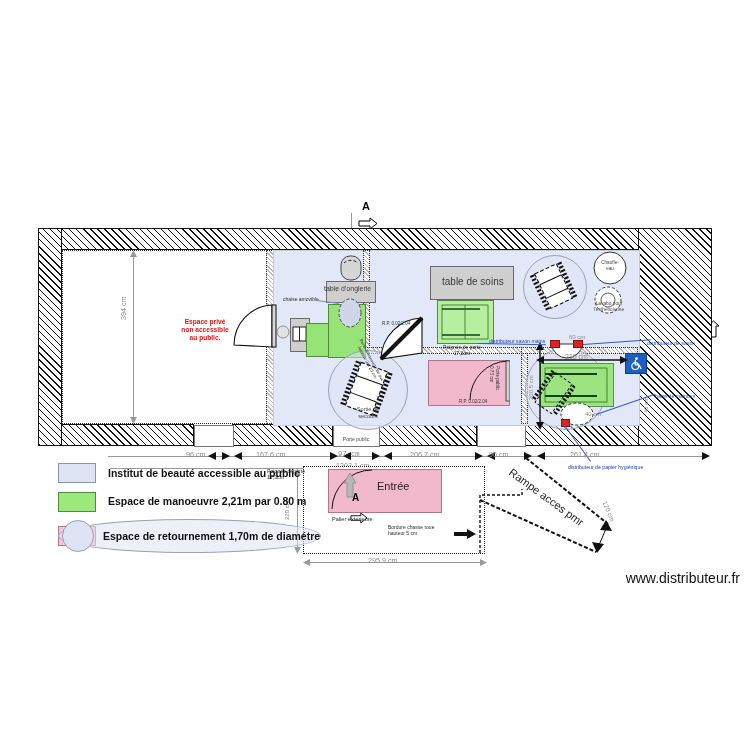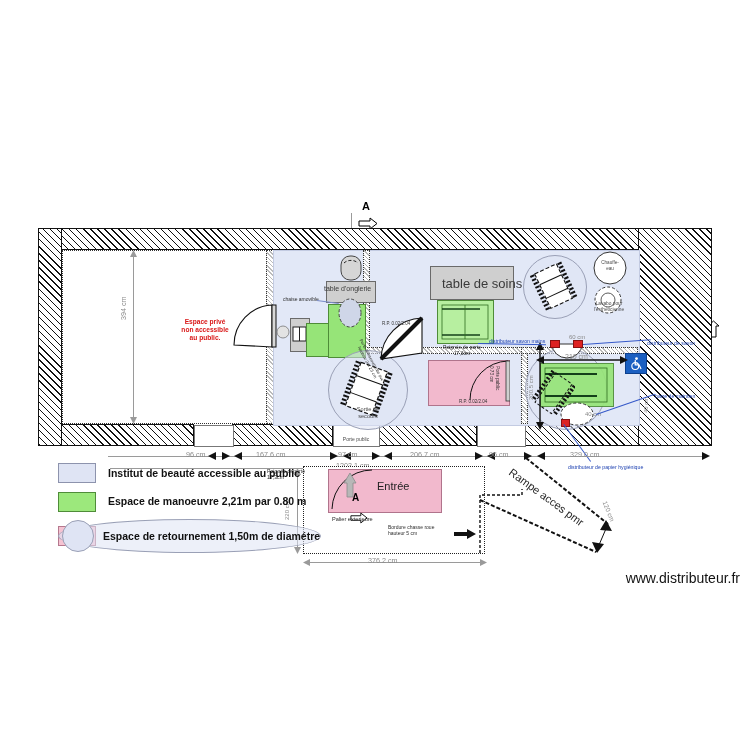--- a/index.html
+++ b/index.html
@@ -160,21 +160,21 @@
 
   <svg style="position:absolute;left:378px;top:313px;" width="50" height="50">
     <path d="M3 46 A42 42 0 0 1 44 5 L44 40 Z" fill="#fff" stroke="#111" stroke-width="1.1"></path>
     <line x1="3" y1="46" x2="44" y2="5" stroke="#111" stroke-width="4"></line>
   </svg>
   <div class="dim" style="left:382px;top:321px;font-size:4.5px;color:#333;">R.P. 0.02/2.04</div>
   <div class="dark-lbl" style="left:363px;top:338px;font-size:4.4px;transform:rotate(62deg);transform-origin:left top;text-align:center;">Porte télescoupante pvc
 hauteur 2m 23 cm</div>
 
   <div class="fill grey-box" style="left:430px;top:266px;width:82px;height:32px;"></div>
-  <div class="furn-lbl" style="left:442px;top:276px;font-size:13px;">table de soins</div>
+  <div class="furn-lbl" style="left:442px;top:276px;font-size:10px;">table de soins</div>
   <div class="fill green2" style="left:437px;top:300px;width:55px;height:42px;"></div>
   <svg style="position:absolute;left:440px;top:303px;" width="50" height="38">
     <rect x="2" y="2" width="46" height="34" fill="none" stroke="#2e6d1f" stroke-width=".8"></rect>
     <line x1="2" y1="6" x2="40" y2="6" stroke="#14401a" stroke-width="1.6"></line>
     <line x1="2" y1="32" x2="40" y2="32" stroke="#14401a" stroke-width="1.6"></line>
     <line x1="25" y1="2" x2="25" y2="36" stroke="#2e6d1f" stroke-width=".8"></line>
   </svg>
   <div class="blue-lbl" style="left:489px;top:338px;">distributeur savon mains</div>
   <div class="dark-lbl" style="left:443px;top:344px;font-size:5px;text-align:center;">Poignée de porte
 17,3cm</div>
@@ -280,24 +280,24 @@
       <path d="M284 8 L292 4 L292 12 Z"></path>
         <path d="M383 8 L375 4 L375 12 Z"></path>
       <path d="M387 8 L395 4 L395 12 Z"></path>
         <path d="M432 8 L424 4 L424 12 Z"></path>
       <path d="M437 8 L445 4 L445 12 Z"></path>
         <path d="M610 8 L602 4 L602 12 Z"></path>
     </g>
   </svg>
   <div class="dim" style="left:186px;top:450px;">96 cm</div>
   <div class="dim" style="left:256px;top:450px;">167.6 cm</div>
-  <div class="dim" style="left:338px;top:450px;">97 cm</div>
+  <div class="dim" style="left:338px;top:450px;font-family:Liberation Mono, monospace;">97 cm</div>
   <div class="dim" style="left:410px;top:450px;">206.7 cm</div>
   <div class="dim" style="left:489px;top:450px;">96 cm</div>
-  <div class="dim" style="left:570px;top:450px;">329.0 cm</div>
+  <div class="dim" style="left:570px;top:450px;">261.4 cm</div>
 
   <div class="dimline h" style="left:110px;top:468px;width:310px;"></div>
   <div class="dim" style="left:336px;top:461px;">1203.1 cm</div>
 
   <div class="dotwall" style="left:303px;top:466px;width:182px;height:88px;border:1px dotted #222;background:#fff;"></div>
   <div class="fill pink" style="left:328px;top:469px;width:112px;height:42px;"></div>
   <svg style="position:absolute;left:330px;top:469px;" width="44" height="44">
     <path d="M42 1 A40 40 0 0 0 2 40" fill="none" stroke="#111" stroke-width="1"></path>
   </svg>
   <svg style="position:absolute;left:342px;top:471px;" width="16" height="28">
@@ -321,21 +321,21 @@
     <path d="M5.5 2 L2 9 L9 9 Z" fill="#9a9a9a"></path>
       <path d="M5.5 88 L2 81 L9 81 Z" fill="#9a9a9a"></path>
   </svg>
   <div class="dim" style="left:284px;top:520px;font-size:6px;transform:rotate(-90deg);transform-origin:left top;">220 cm</div>
 
   <div class="dimline h" style="left:305px;top:562px;width:178px;"></div>
   <svg style="position:absolute;left:300px;top:557px;" width="190" height="11">
     <path d="M3 5.5 L10 2 L10 9 Z" fill="#9a9a9a"></path>
       <path d="M187 5.5 L180 2 L180 9 Z" fill="#9a9a9a"></path>
   </svg>
-  <div class="dim" style="left:368px;top:556px;">376.2 cm</div>
+  <div class="dim" style="left:368px;top:556px;">295.9 cm</div>
 
   <div class="dark-lbl" style="left:388px;top:524px;font-size:5px;">Bordure chasse roue
 hauteur 5 cm</div>
   <svg style="position:absolute;left:453px;top:528px;" width="24" height="12">
     <path d="M1 4 H14 V1 L23 6 L14 11 V8 H1 Z" fill="#111"></path>
   </svg>
 
   <svg style="position:absolute;left:478px;top:487px;" width="48" height="68">
     <path d="M2 66 V8 H44 V2" fill="none" stroke="#111" stroke-width="1.4" stroke-dasharray="3 2"></path>
   </svg>
@@ -359,21 +359,21 @@
     <div class="legend-txt">Institut de beauté accessible au public</div>
   </div>
 
   <div class="legend-row">
     <div class="sw sw-green"></div>
     <div class="legend-txt">Espace de manoeuvre 2,21m par 0.80 m</div>
   </div>
 
   <div class="legend-row circ">
     <div class="sw-circ"></div>
-    <div class="legend-txt" style="margin-left:9px;">Espace de retournement 1,50m de diamétre</div>
+    <div class="legend-txt" style="margin-left:9px;">Espace de retournement 1,70m de diamétre</div>
   </div>
 
   <div class="legend-row two">
     <div class="sw sw-pink" style="margin-top:8px;"></div>
   </div>
 
 </div>
 
 <div class="site">www.distributeur.fr</div>
 

